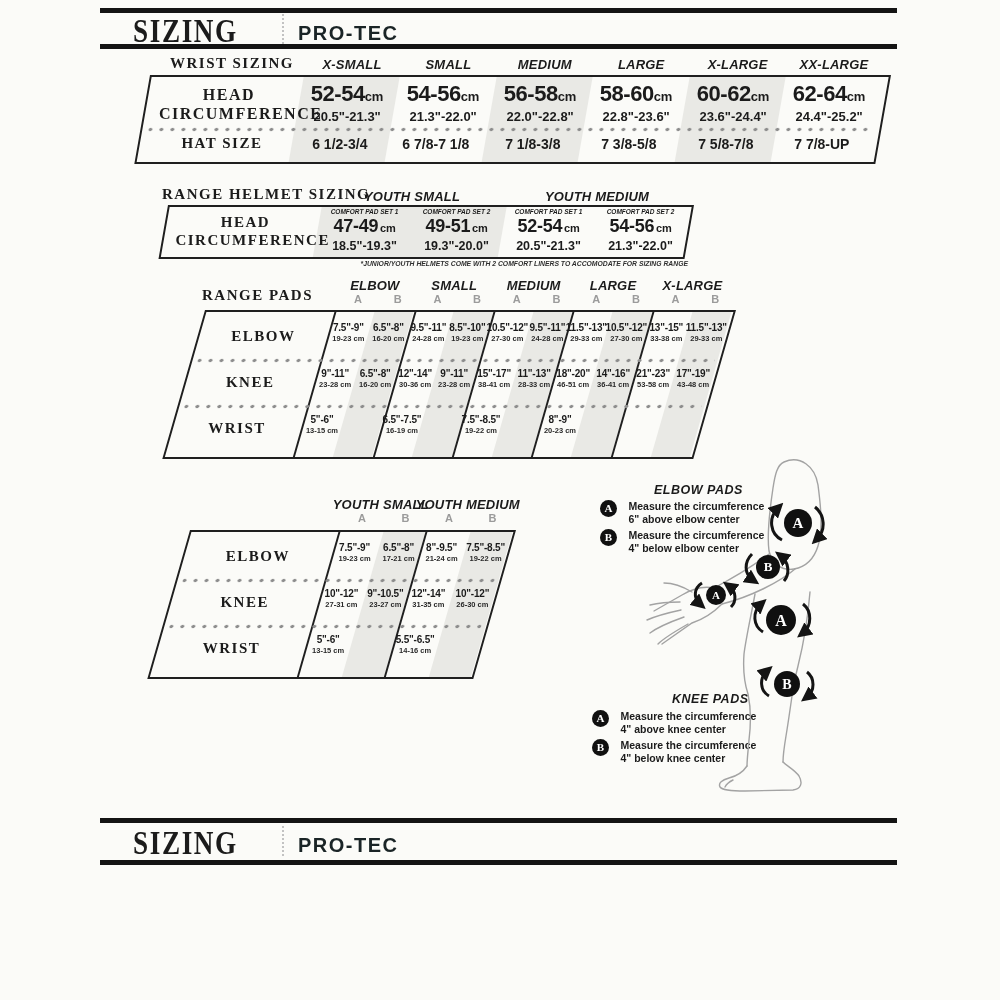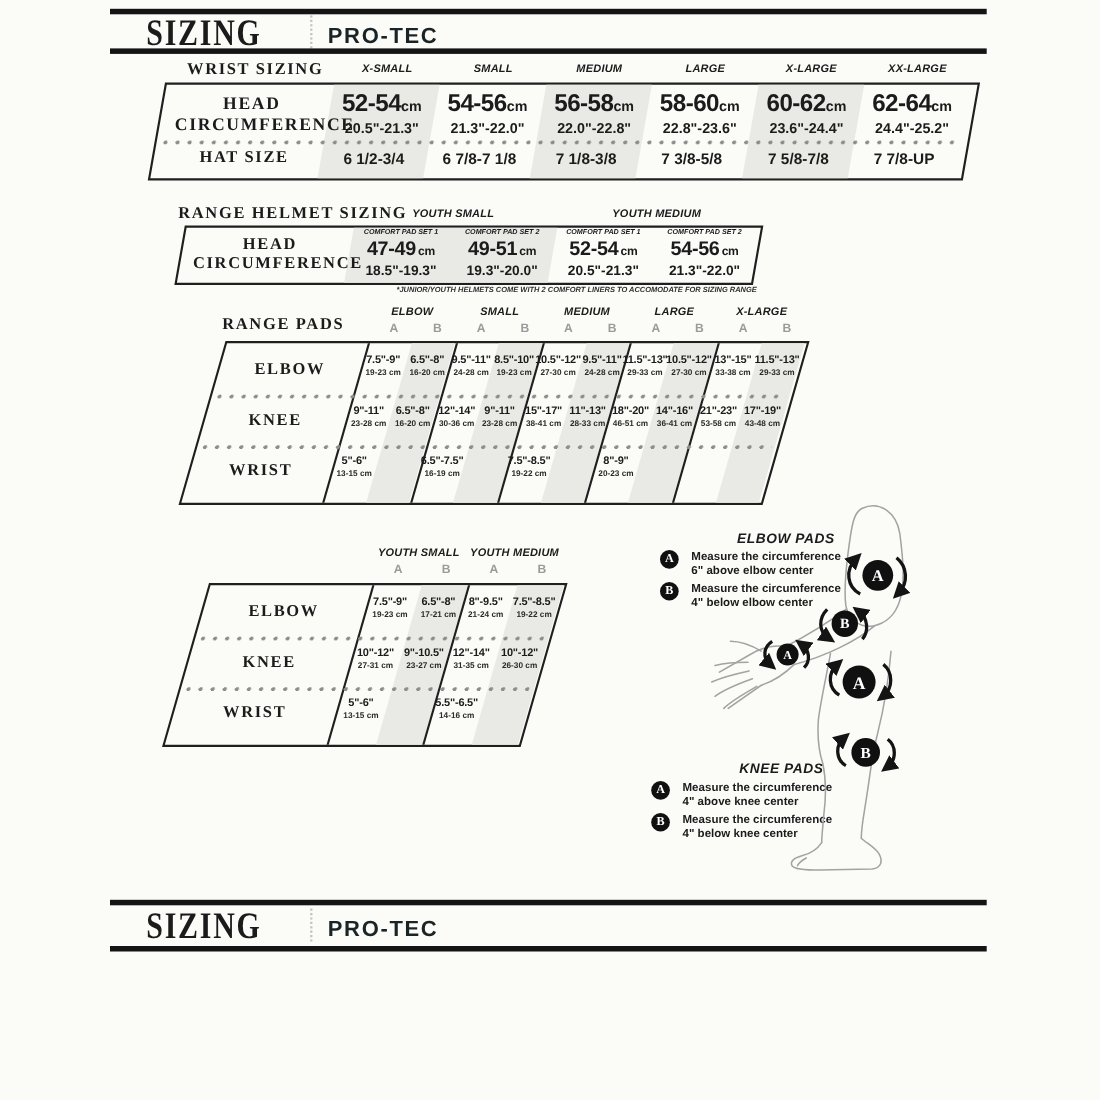--- a/index.html
+++ b/index.html
@@ -6,21 +6,21 @@
   .page { position:relative; width:1000px; height:1000px; background:#fbfbf8;
           font-family:"Liberation Sans", sans-serif; color:#1b1b1b; overflow:hidden; }
   .bar  { position:absolute; left:100px; width:797px; height:5px; background:#141414; }
   .ttl  { position:absolute; font-family:"Liberation Serif", serif; font-weight:bold;
           font-size:34px; letter-spacing:2px; transform:scaleX(0.8); transform-origin:left top; white-space:nowrap; }
   .brand{ position:absolute; font-weight:bold; font-size:20px; letter-spacing:1.5px; color:#1a2426; white-space:nowrap; }
   .vdots{ position:absolute; border-left:2px dotted #c2c2c2; width:0; }
   .seclabel { position:absolute; font-family:"Liberation Serif", serif; font-weight:bold;
           font-size:15px; letter-spacing:1.5px; white-space:nowrap; }
   .ghdr { position:absolute; transform:translateX(-50%); font-style:italic; font-weight:bold;
-          font-size:10px; white-space:nowrap; letter-spacing:0.2px; }
+          font-size:13px; white-space:nowrap; letter-spacing:0.2px; }
   .abhdr{ position:absolute; transform:translateX(-50%); color:#9b9b9b; font-weight:bold; font-size:11px; }
   .skewbox { position:absolute; border:2px solid #1f1f1f; transform-origin:top left; }
   .sk10 { transform:skewX(-10deg); }
   .sk16 { transform:skewX(-16deg); }
   .us10 { transform:skewX(10deg); }
   .us16 { transform:skewX(16deg); }
   .shade{ position:absolute; top:0; bottom:0; background:#e9e9e5; }
   .vline{ position:absolute; top:0; bottom:0; width:0; border-left:2px solid #1f1f1f; }
   .dots { position:absolute; height:5px; background-image:radial-gradient(circle at 2px 2.5px, #8d8d8d 1.7px, transparent 2px);
           background-size:11px 5px; background-repeat:repeat-x; }
@@ -341,21 +341,21 @@
       <div class="cell us16" style="left: 140px; top: 102px; width: 58px;">
         <div class="cin">5"-6"</div>
         <div class="ccm">13-15 cm</div>
       </div>
       <div class="cell us16" style="left: 227px; top: 102px; width: 58px;">
         <div class="cin">5.5"-6.5"</div>
         <div class="ccm">14-16 cm</div>
       </div>
     </div>
 
-  <div class="gtitle" style="left:670px; top:483px">ELBOW PADS</div>
+  <div class="gtitle" style="left:654px; top:483px">ELBOW PADS</div>
   <div class="gitem" style="left:600px; top:500px">
     <span class="badge">A</span>
     <div class="gtext">
       <div>Measure the circumference</div>
       <div>6" above elbow center</div>
     </div>
   </div>
   <div class="gitem" style="left:600px; top:529px">
     <span class="badge">B</span>
     <div class="gtext">

